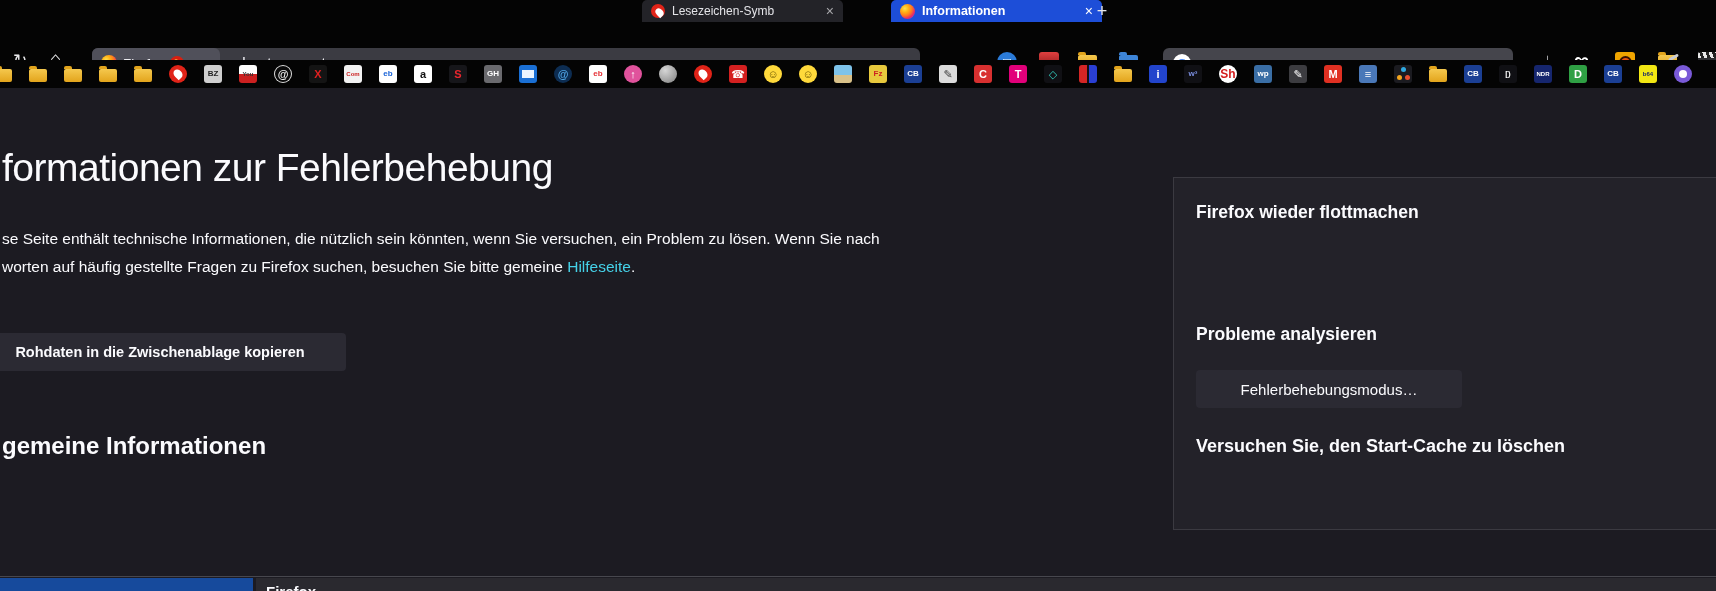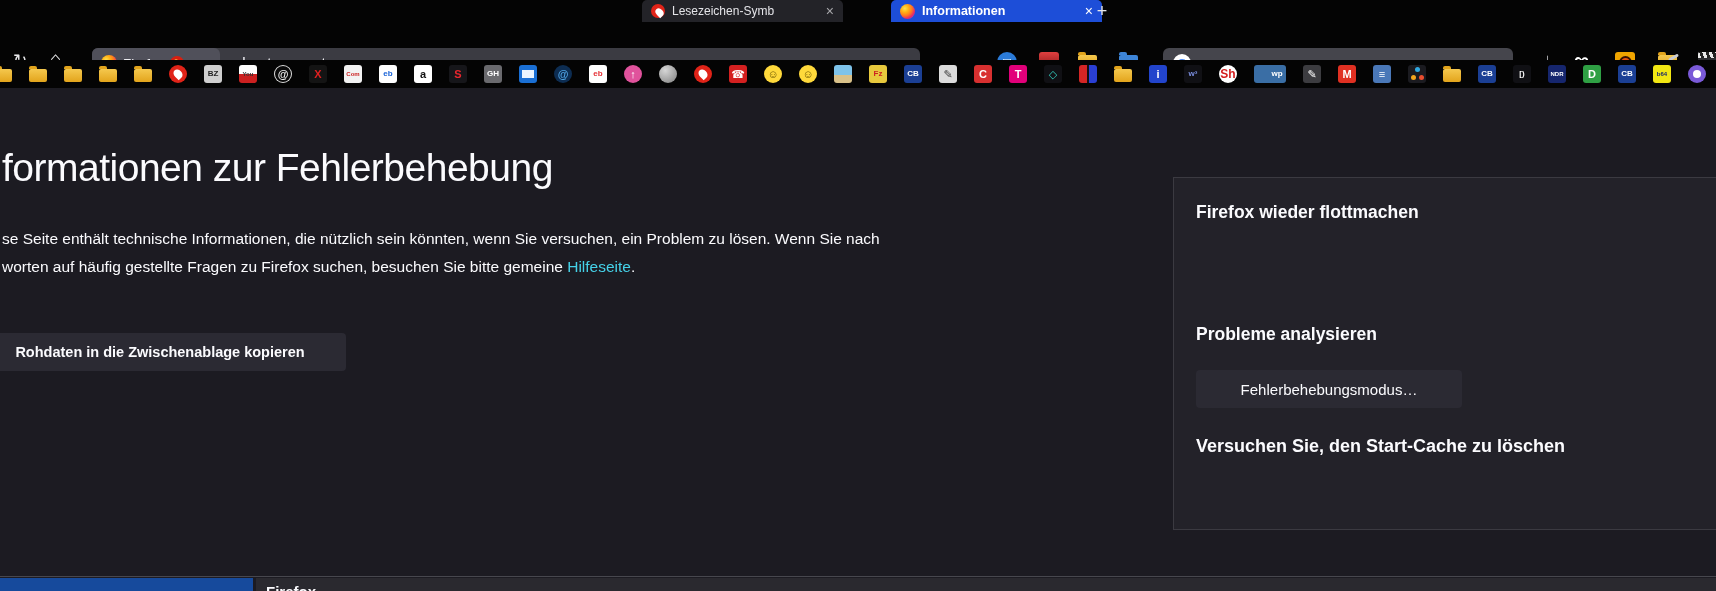--- a/index.html
+++ b/index.html
@@ -199,21 +199,21 @@
       <span class="bm bm-square" style="background: rgb(27, 63, 148); color: rgb(255, 255, 255); font-size: 8px;">CB</span>
       <span class="bm bm-square" style="background: rgb(220, 220, 220); color: rgb(68, 68, 68); font-size: 11px;">✎</span>
       <span class="bm bm-square" style="background: rgb(216, 48, 48); color: rgb(255, 255, 255); font-size: 11px;">C</span>
       <span class="bm bm-square" style="background: rgb(226, 0, 122); color: rgb(255, 255, 255); font-size: 11px;">T</span>
       <span class="bm bm-square" style="background: rgb(16, 16, 20); color: rgb(53, 208, 192); font-size: 11px;">◇</span>
       <span class="bm bm-photo" style="background: linear-gradient(90deg, rgb(212, 37, 37) 0%, rgb(212, 37, 37) 42%, rgb(16, 16, 20) 42%, rgb(16, 16, 20) 58%, rgb(42, 63, 212) 58%, rgb(42, 63, 212) 100%);"></span>
       <span class="bm bm-folder"></span>
       <span class="bm bm-square" style="background: rgb(34, 68, 204); color: rgb(255, 255, 255); font-size: 11px;">i</span>
       <span class="bm bm-square" style="background: rgb(16, 16, 20); color: rgb(123, 143, 224); font-size: 8px;">w³</span>
       <span class="bm bm-circle" style="background: rgb(255, 255, 255); color: rgb(212, 32, 32); font-size: 12px;">Sh</span>
-      <span class="bm bm-square" style="background: rgb(58, 110, 165); color: rgb(255, 255, 255); font-size: 8px; padding-left: 14px;">wp</span>
+      <span class="bm bm-square" style="background: rgb(58, 110, 165); color: rgb(255, 255, 255); font-size: 8px;">wp</span>
       <span class="bm bm-square" style="background: rgb(60, 60, 64); color: rgb(255, 255, 255); font-size: 11px;">✎</span>
       <span class="bm bm-square" style="background: rgb(224, 48, 34); color: rgb(255, 255, 255); font-size: 11px;">M</span>
       <span class="bm bm-square" style="background: rgb(74, 120, 184); color: rgb(255, 255, 255); font-size: 11px;">≡</span>
       <span class="bm bm-dots"></span>
       <span class="bm bm-folder"></span>
       <span class="bm bm-square" style="background: rgb(27, 63, 148); color: rgb(255, 255, 255); font-size: 8px;">CB</span>
       <span class="bm bm-square" style="background: rgb(16, 16, 20); color: rgb(255, 255, 255); font-size: 8px;">[)</span>
       <span class="bm bm-square" style="background: rgb(22, 38, 110); color: rgb(255, 255, 255); font-size: 6px;">NDR</span>
       <span class="bm bm-square" style="background: rgb(47, 160, 68); color: rgb(255, 255, 255); font-size: 11px;">D</span>
       <span class="bm bm-square" style="background: rgb(27, 63, 148); color: rgb(255, 255, 255); font-size: 8px;">CB</span>
@@ -222,20 +222,21 @@
     </div>
 
   <div class="content"></div>
 
   <h1 id="pagetitle">formationen zur Fehlerbehebung</h1>
   <div class="intro1">se Seite enthält technische Informationen, die nützlich sein könnten, wenn Sie versuchen, ein Problem zu lösen. Wenn Sie nach</div>
   <div class="intro2"><span>worten auf häufig gestellte Fragen zu Firefox suchen, besuchen Sie bitte gemeine </span><span class="link">Hilfeseite</span><span>.</span></div>
 
   <button class="btn" id="btn-raw">Rohdaten in die Zwischenablage kopieren</button>
 
+  <h2 id="general">gemeine Informationen</h2>
 
   <div class="sidebox">
     <h3 id="sh1">Firefox wieder flottmachen</h3>
     <h3 id="sh2">Probleme analysieren</h3>
     <button class="sbtn" id="sbtn2">Fehlerbehebungsmodus…</button>
     <h3 id="sh3">Versuchen Sie, den Start-Cache zu löschen</h3>
   </div>
 
   <div class="tablerow">
     <div class="cell-blue"></div>

